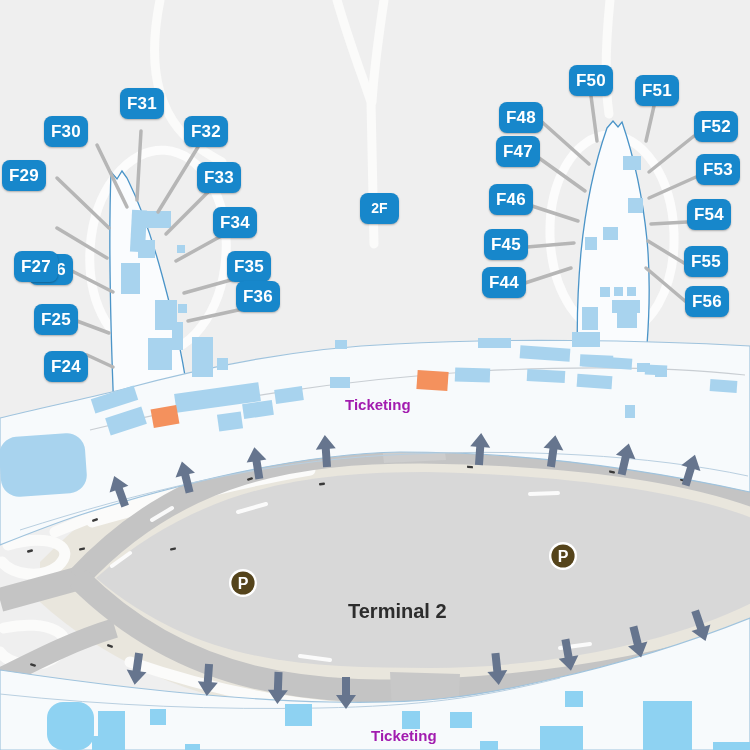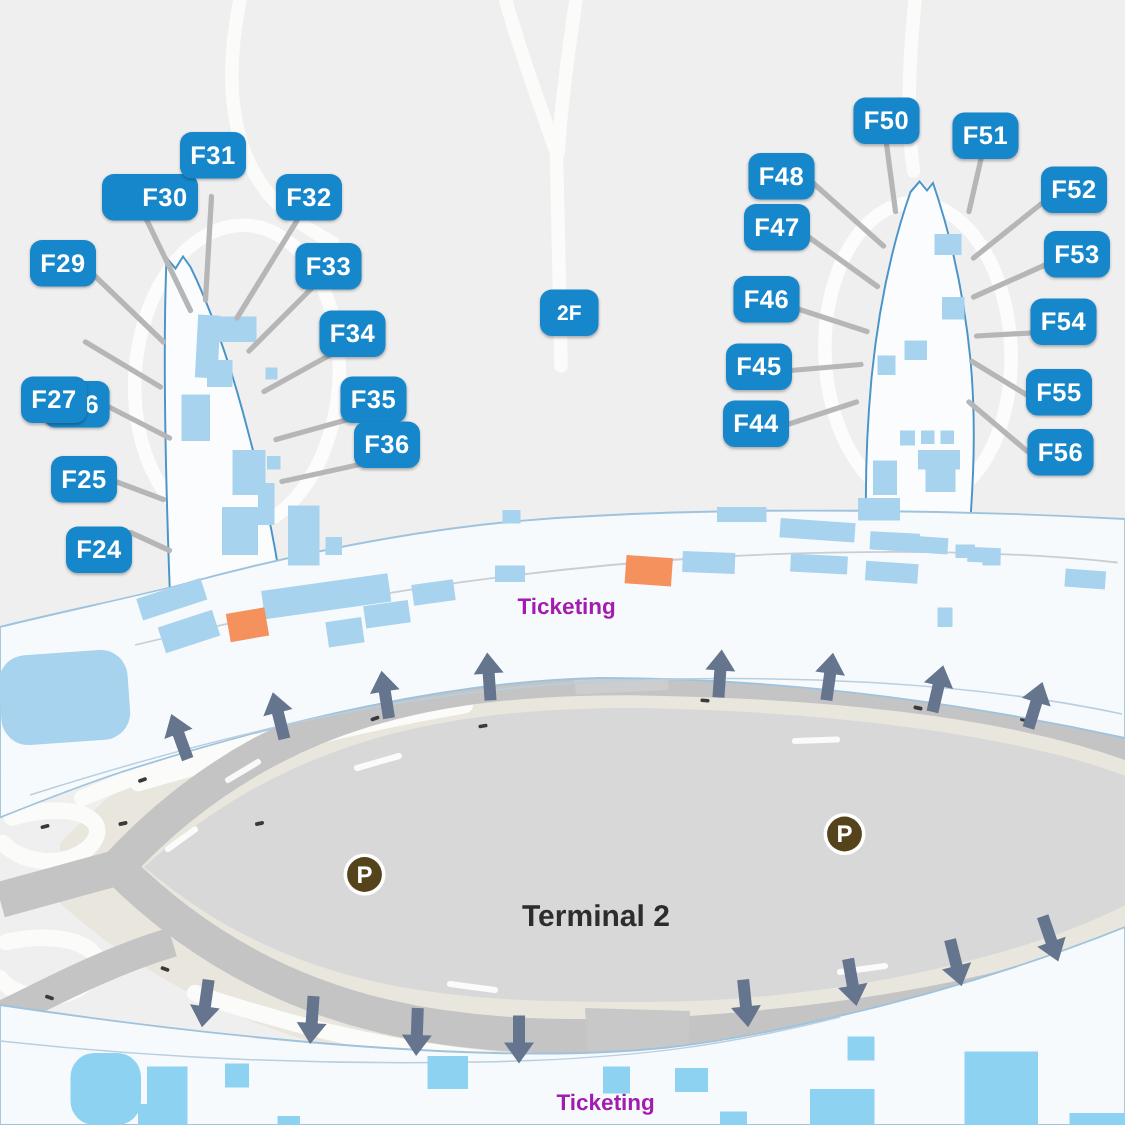--- a/index.html
+++ b/index.html
@@ -220,22 +220,22 @@
 <div id="label-layer">
   <div class="maptext" style="left:345px;top:396px;">Ticketing</div>
   <div class="maptext" style="left:371px;top:727px;">Ticketing</div>
   <div class="terminal-name" style="left:348px;top:556px;">Terminal 2</div>
   <div class="level-badge">2F</div>
   <div id="gate-labels">
         <div class="gate" style="left: 44px; top: 337px; margin-top: 14px;">F24</div>
         <div class="gate" style="left: 34px; top: 304px;">F25</div>
         <div class="gate" style="left: 29px; top: 254px;">F26</div>
         <div class="gate" style="left: 14px; top: 211px; margin-top: 40px;">F27</div>
-        <div class="gate" style="left: 20px; top: 160px;">F29</div>
-        <div class="gate" style="left: 68px; top: 116px; padding-left: 20px;">F30</div>
+        <div class="gate" style="left: 2px; top: 160px;">F29</div>
+        <div class="gate" style="left: 44px; top: 116px;">F30</div>
         <div class="gate" style="left: 120px; top: 88px;">F31</div>
         <div class="gate" style="left: 184px; top: 116px;">F32</div>
         <div class="gate" style="left: 197px; top: 162px;">F33</div>
         <div class="gate" style="left: 213px; top: 207px;">F34</div>
         <div class="gate" style="left: 227px; top: 251px;">F35</div>
         <div class="gate" style="left: 236px; top: 281px;">F36</div>
         <div class="gate" style="left: 482px; top: 267px;">F44</div>
         <div class="gate" style="left: 484px; top: 229px;">F45</div>
         <div class="gate" style="left: 489px; top: 184px;">F46</div>
         <div class="gate" style="left: 496px; top: 136px;">F47</div>

